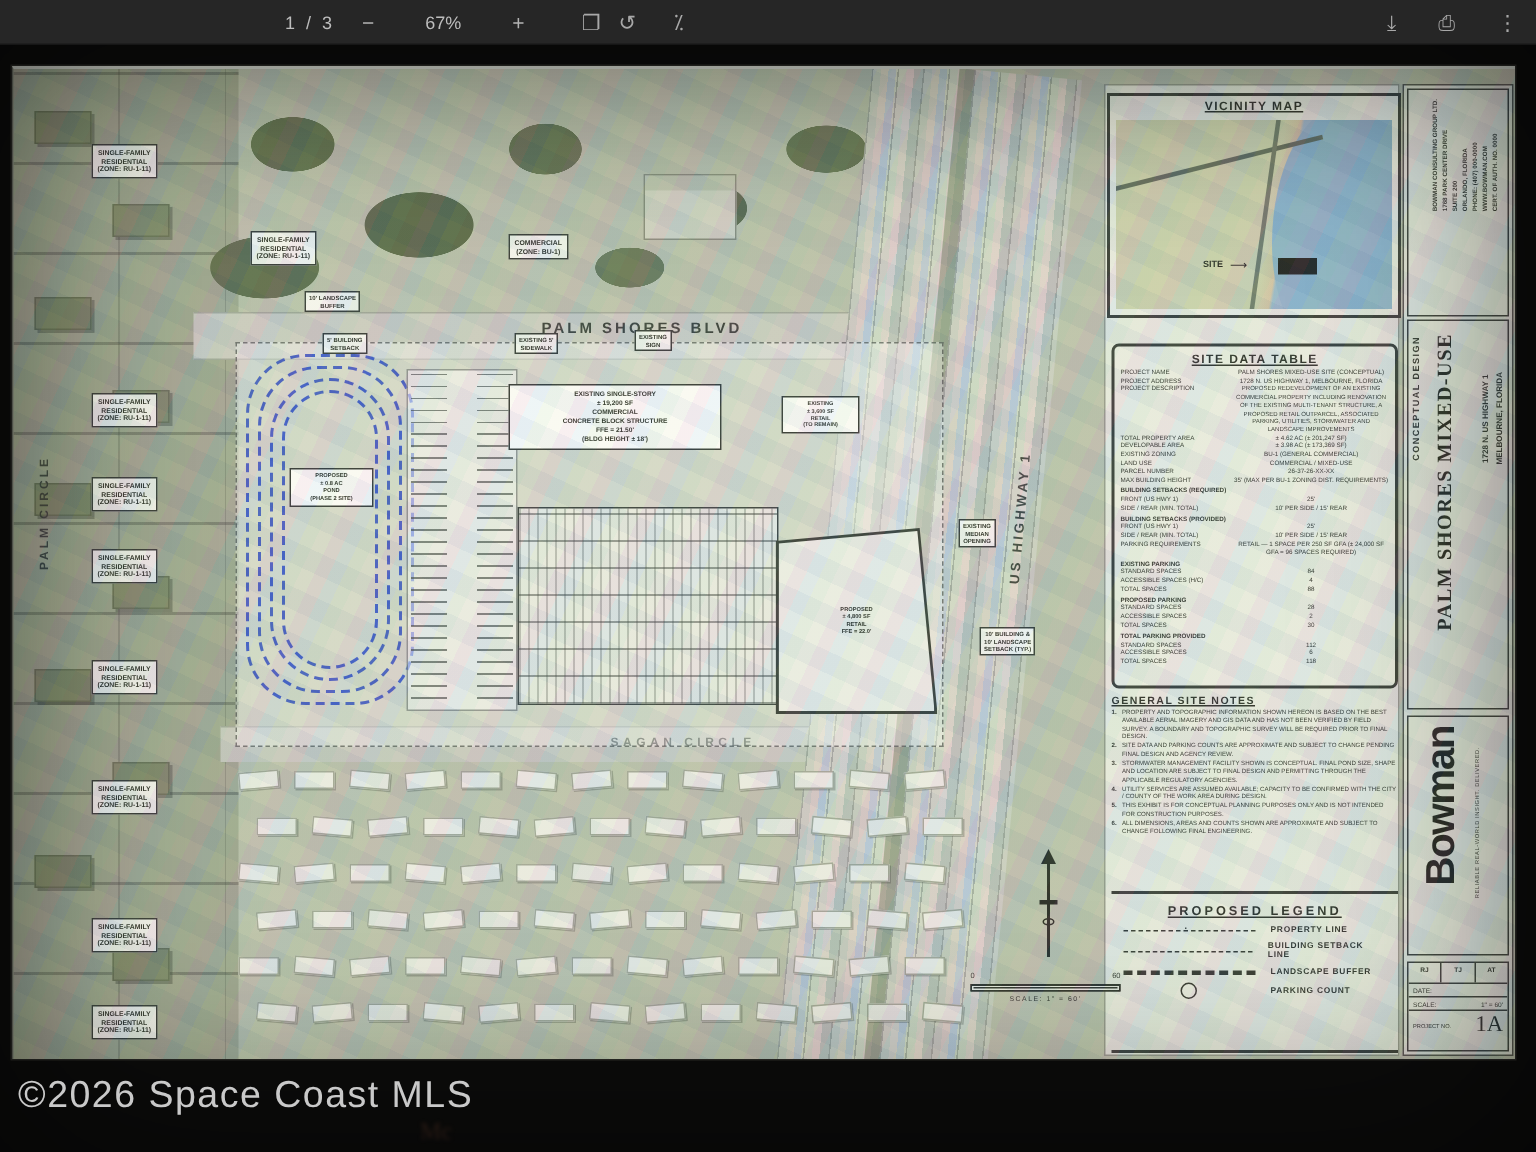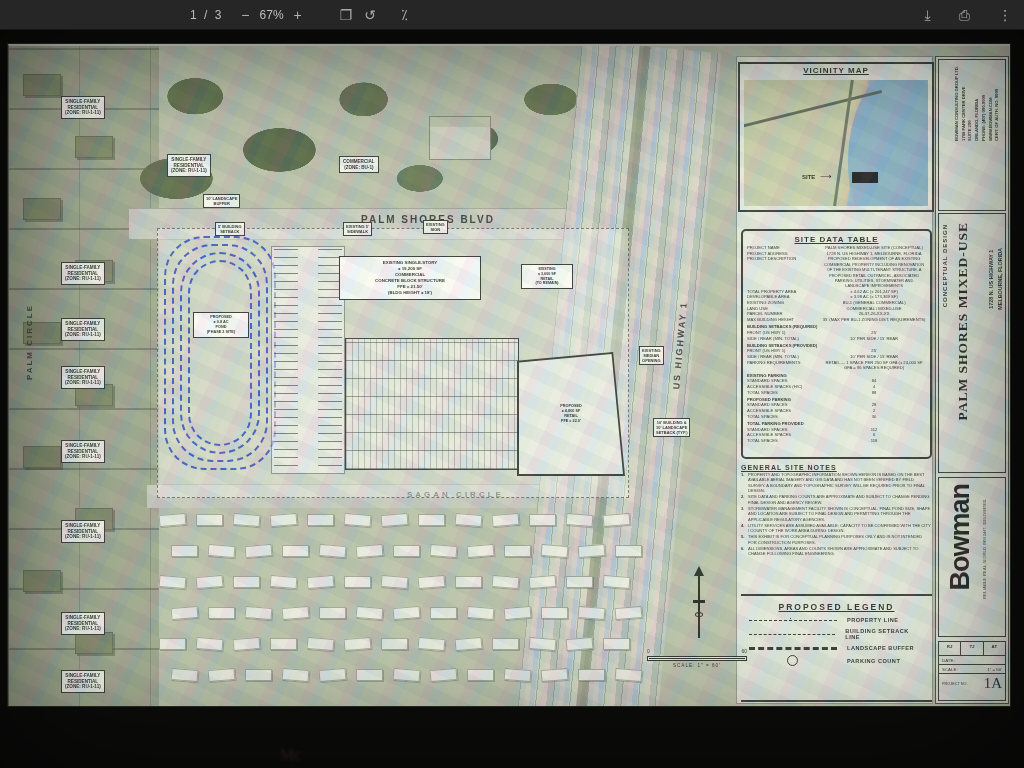--- a/index.html
+++ b/index.html
@@ -7,21 +7,21 @@
   #stage { position:relative; width:1024px; height:768px; }
 
   
   #toolbar { position:absolute; left:0; top:0; width:1024px; height:30px; background:#262626; border-bottom:1px solid #161616; display:flex; align-items:center; color:#c8c8c8; font-size:12px; z-index:200; }
   .tb-item { margin:0 12px; color:#bdbdbd; }
   .tb-btn { cursor:pointer; color:#b2b2b2; font-size:14px; line-height:1; padding:2px 6px; border-radius:3px; }
   .tb-icon { font-size:14px; color:#a8a8a8; }
   #tb-left { display:flex; align-items:center; margin-left:178px; }
   #tb-right { display:flex; align-items:center; margin-left:auto; margin-right:6px; gap:16px; }
   #page-indicator { letter-spacing:2px; }
-  #zoom-level { margin:0 4px; }
+  #zoom-level { margin:0 28px; }
 
   
   #photo { position:absolute; left:0; top:30px; width:1024px; height:738px; background:#0c0c0b; }
   #photo .vignette { position:absolute; inset:0; box-shadow: inset 0 0 140px rgba(0,0,0,.6); pointer-events:none; z-index:120; }
 
   
   #sheet { position:absolute; left:8px; top:14px; width:1002px; height:662px; background:#b7bfa6; border-top:2px solid #cfd3c9; border-left:1px solid #6a6d63; outline:1px solid #2a2a26; overflow:hidden; }
   #sheet::after { content:""; position:absolute; inset:0; z-index:60; pointer-events:none;
     background:
       repeating-linear-gradient(115deg, rgba(233,170,196,.15) 0 9px, rgba(150,200,235,.12) 9px 18px, rgba(190,225,170,.14) 18px 27px, rgba(240,230,180,.10) 27px 36px),
@@ -639,16 +639,17 @@
           </div>
           <div class="sheetrow">
             <span class="proj-no">PROJECT NO.</span>
             <span id="sheet-no">1A</span>
           </div>
         </div>
       </div>
 
     </div>
 
+    <div id="watermark">©2026 Space Coast MLS</div>
     <div id="faint-text">Mc</div>
     <div class="vignette"></div>
   </div>
 </div>
 
 </body></html>

